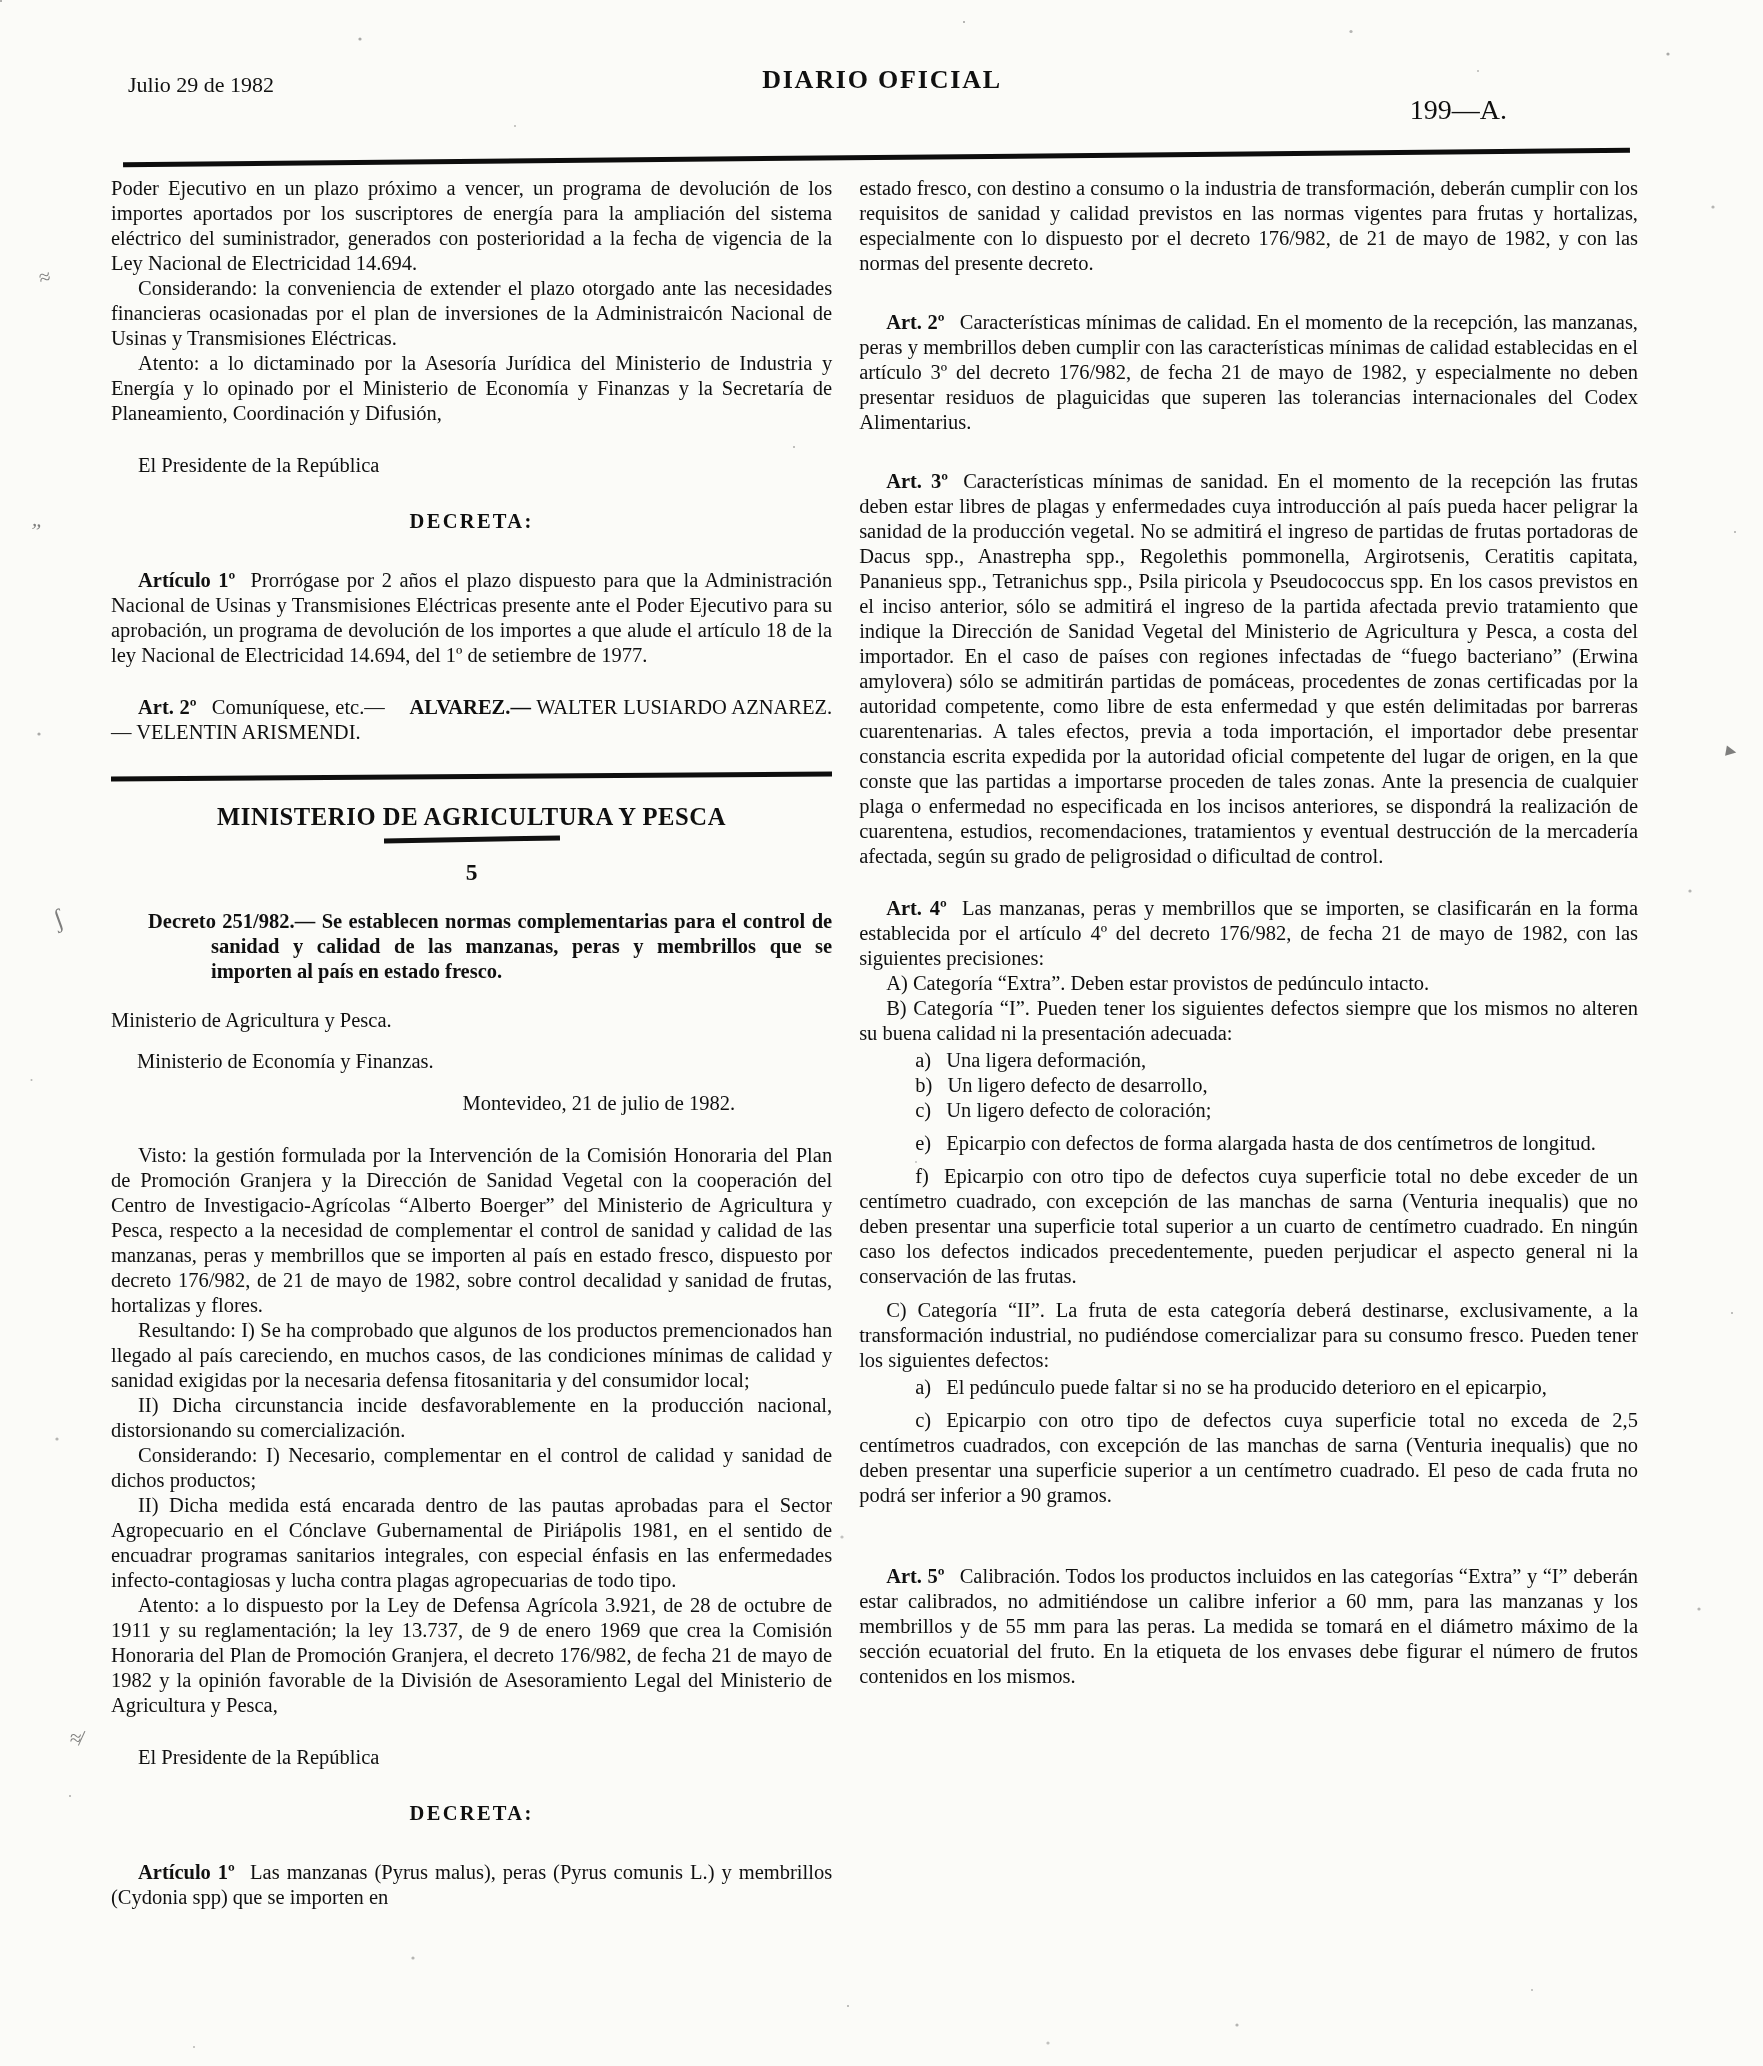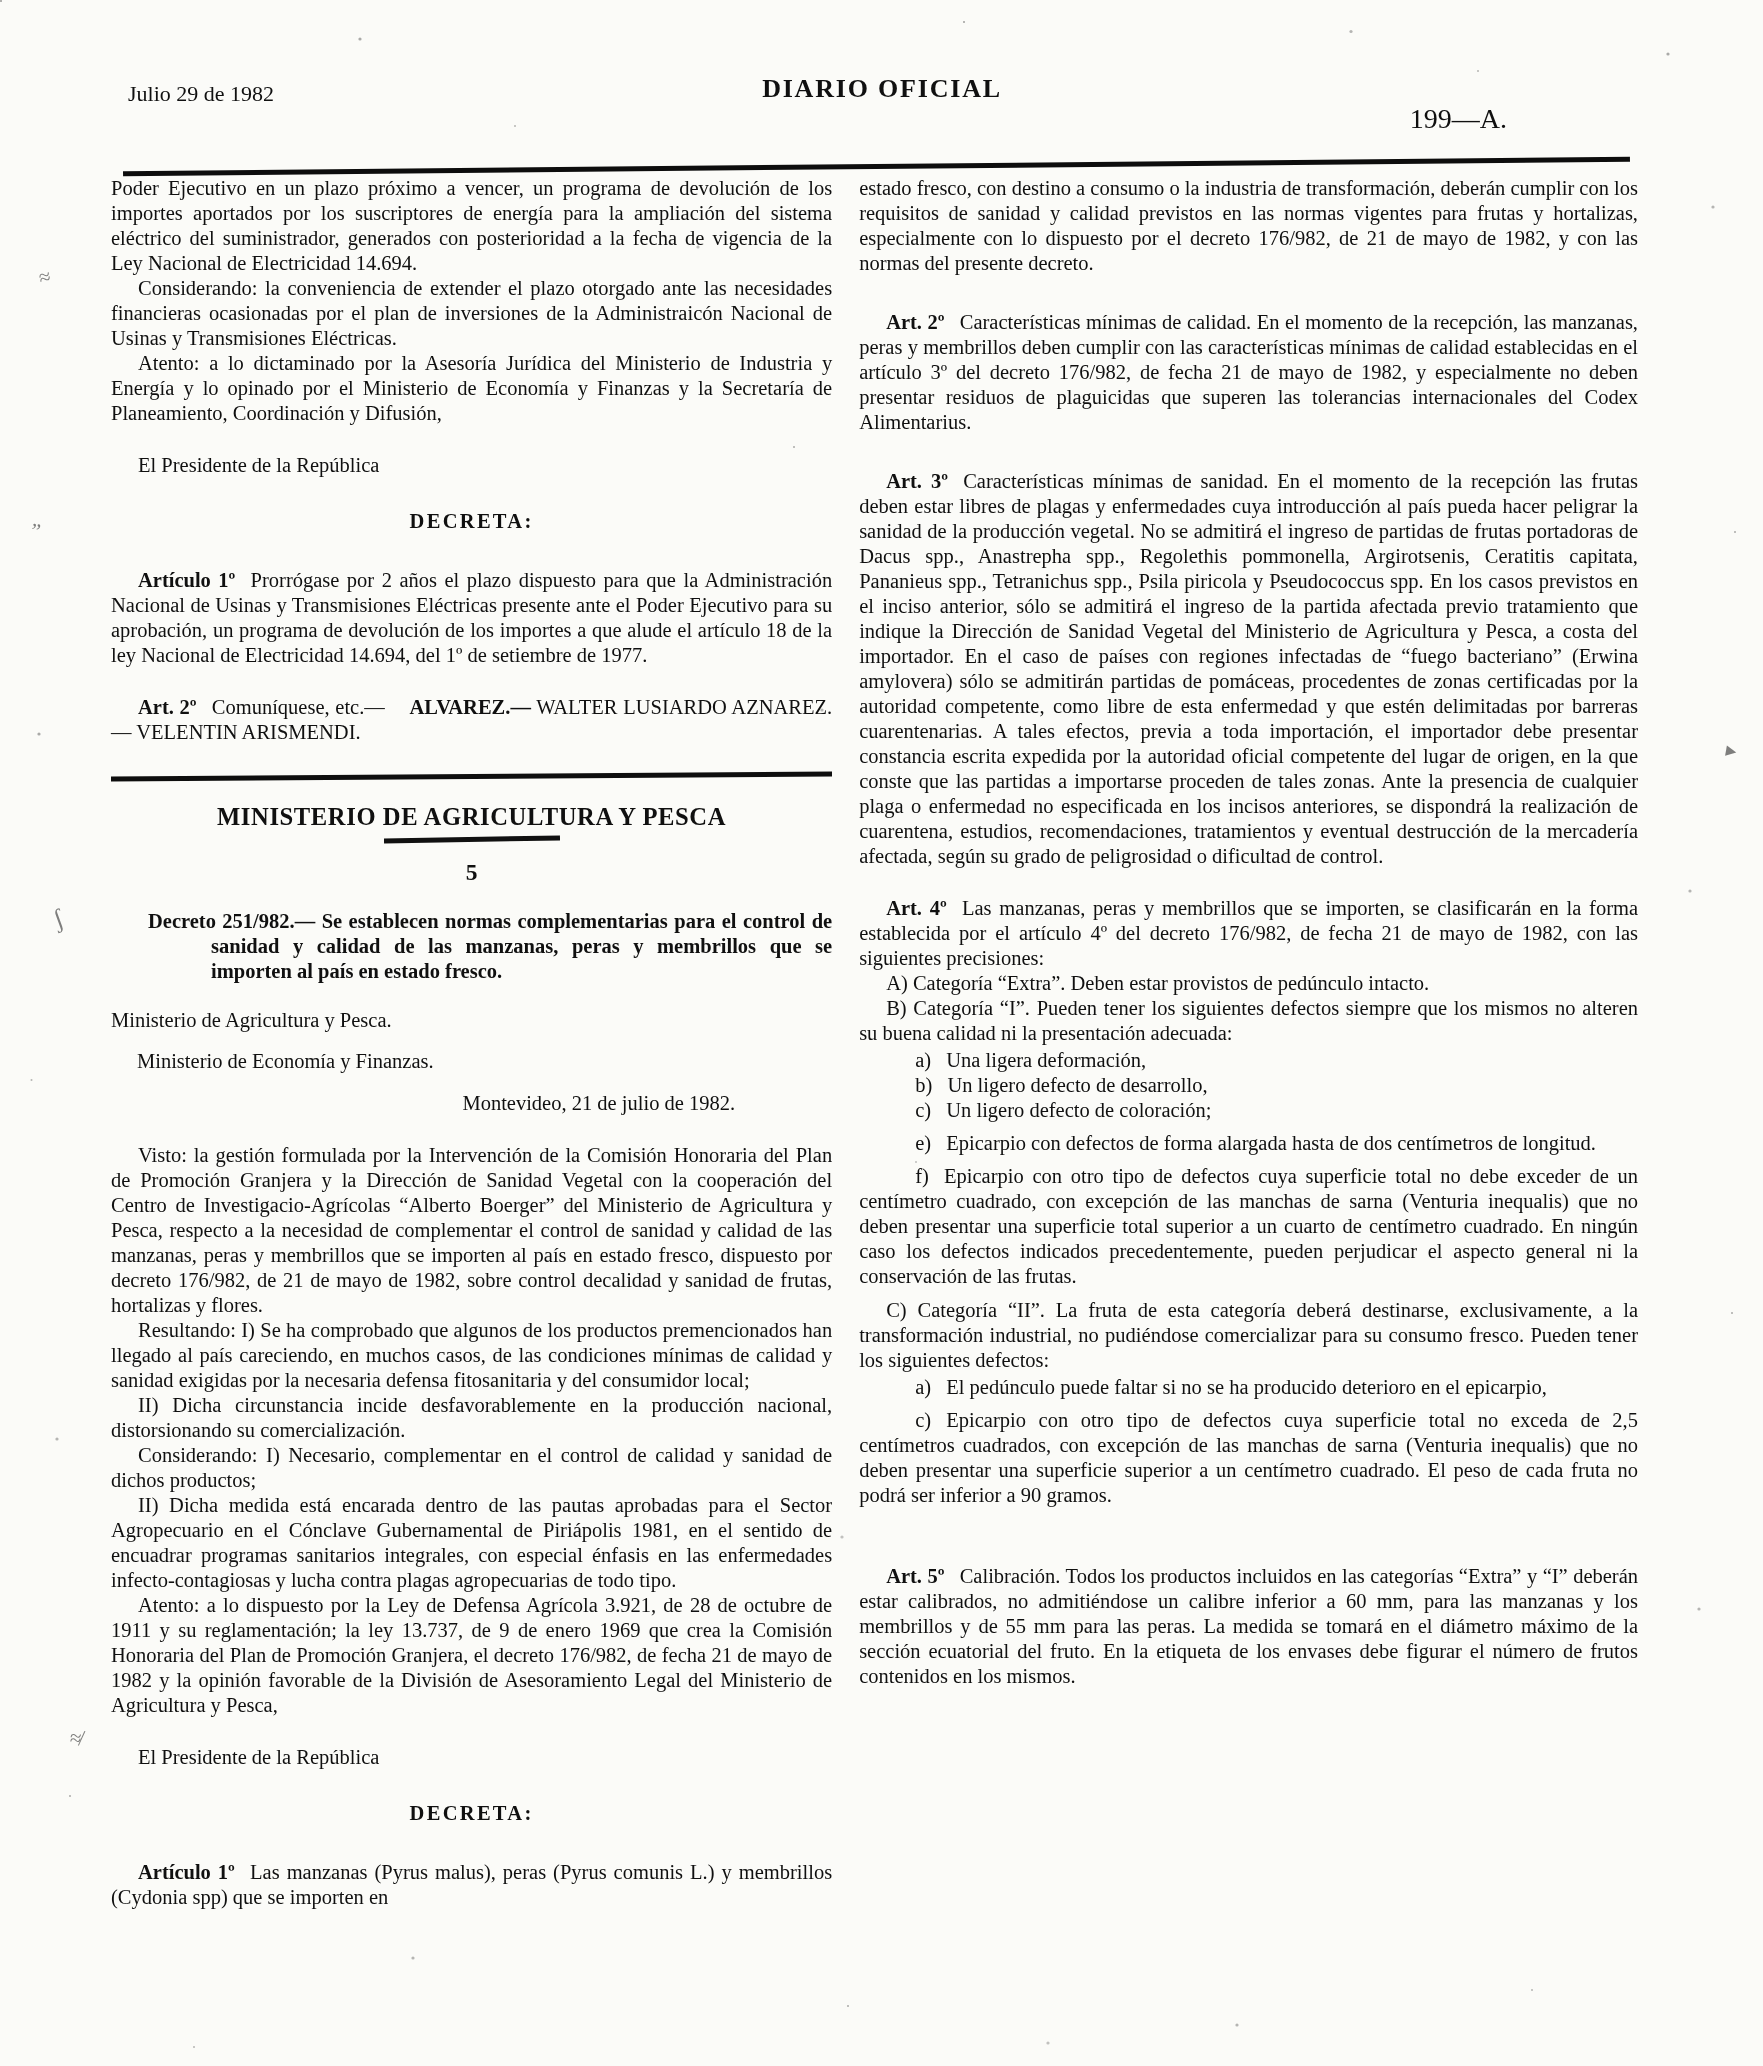--- a/index.html
+++ b/index.html
@@ -6,21 +6,21 @@
   .page{
     position:relative;
     width:1764px;
     height:2066px;
     background:#fbfbf8;
     color:#101010;
     font-family:"Liberation Serif","DejaVu Serif",serif;
     overflow:hidden;
   }
   
-  .hdr{position:absolute;left:0;top:13px;width:100%;height:176px;}
+  .hdr{position:absolute;left:0;top:4px;width:100%;height:176px;}
   .hdr-date{position:absolute;left:128px;top:68px;font-size:22px;}
   .hdr-title{position:absolute;left:0;right:0;top:61px;text-align:center;font-size:26px;font-weight:bold;letter-spacing:1.8px;}
   .hdr-page{position:absolute;right:257px;top:56px;font-size:28px;margin-top:34px;}
   .hdr-rule{position:absolute;left:123px;right:134px;top:151px;height:5.3px;background:#0d0d0d;transform:rotate(-0.55deg);}
   
   .cols{
     position:absolute;left:111px;right:126px;top:176px;bottom:0;
     display:grid;grid-template-columns:1fr 1.08fr;column-gap:27px;
     font-size:20.5px;line-height:25px;
   }

